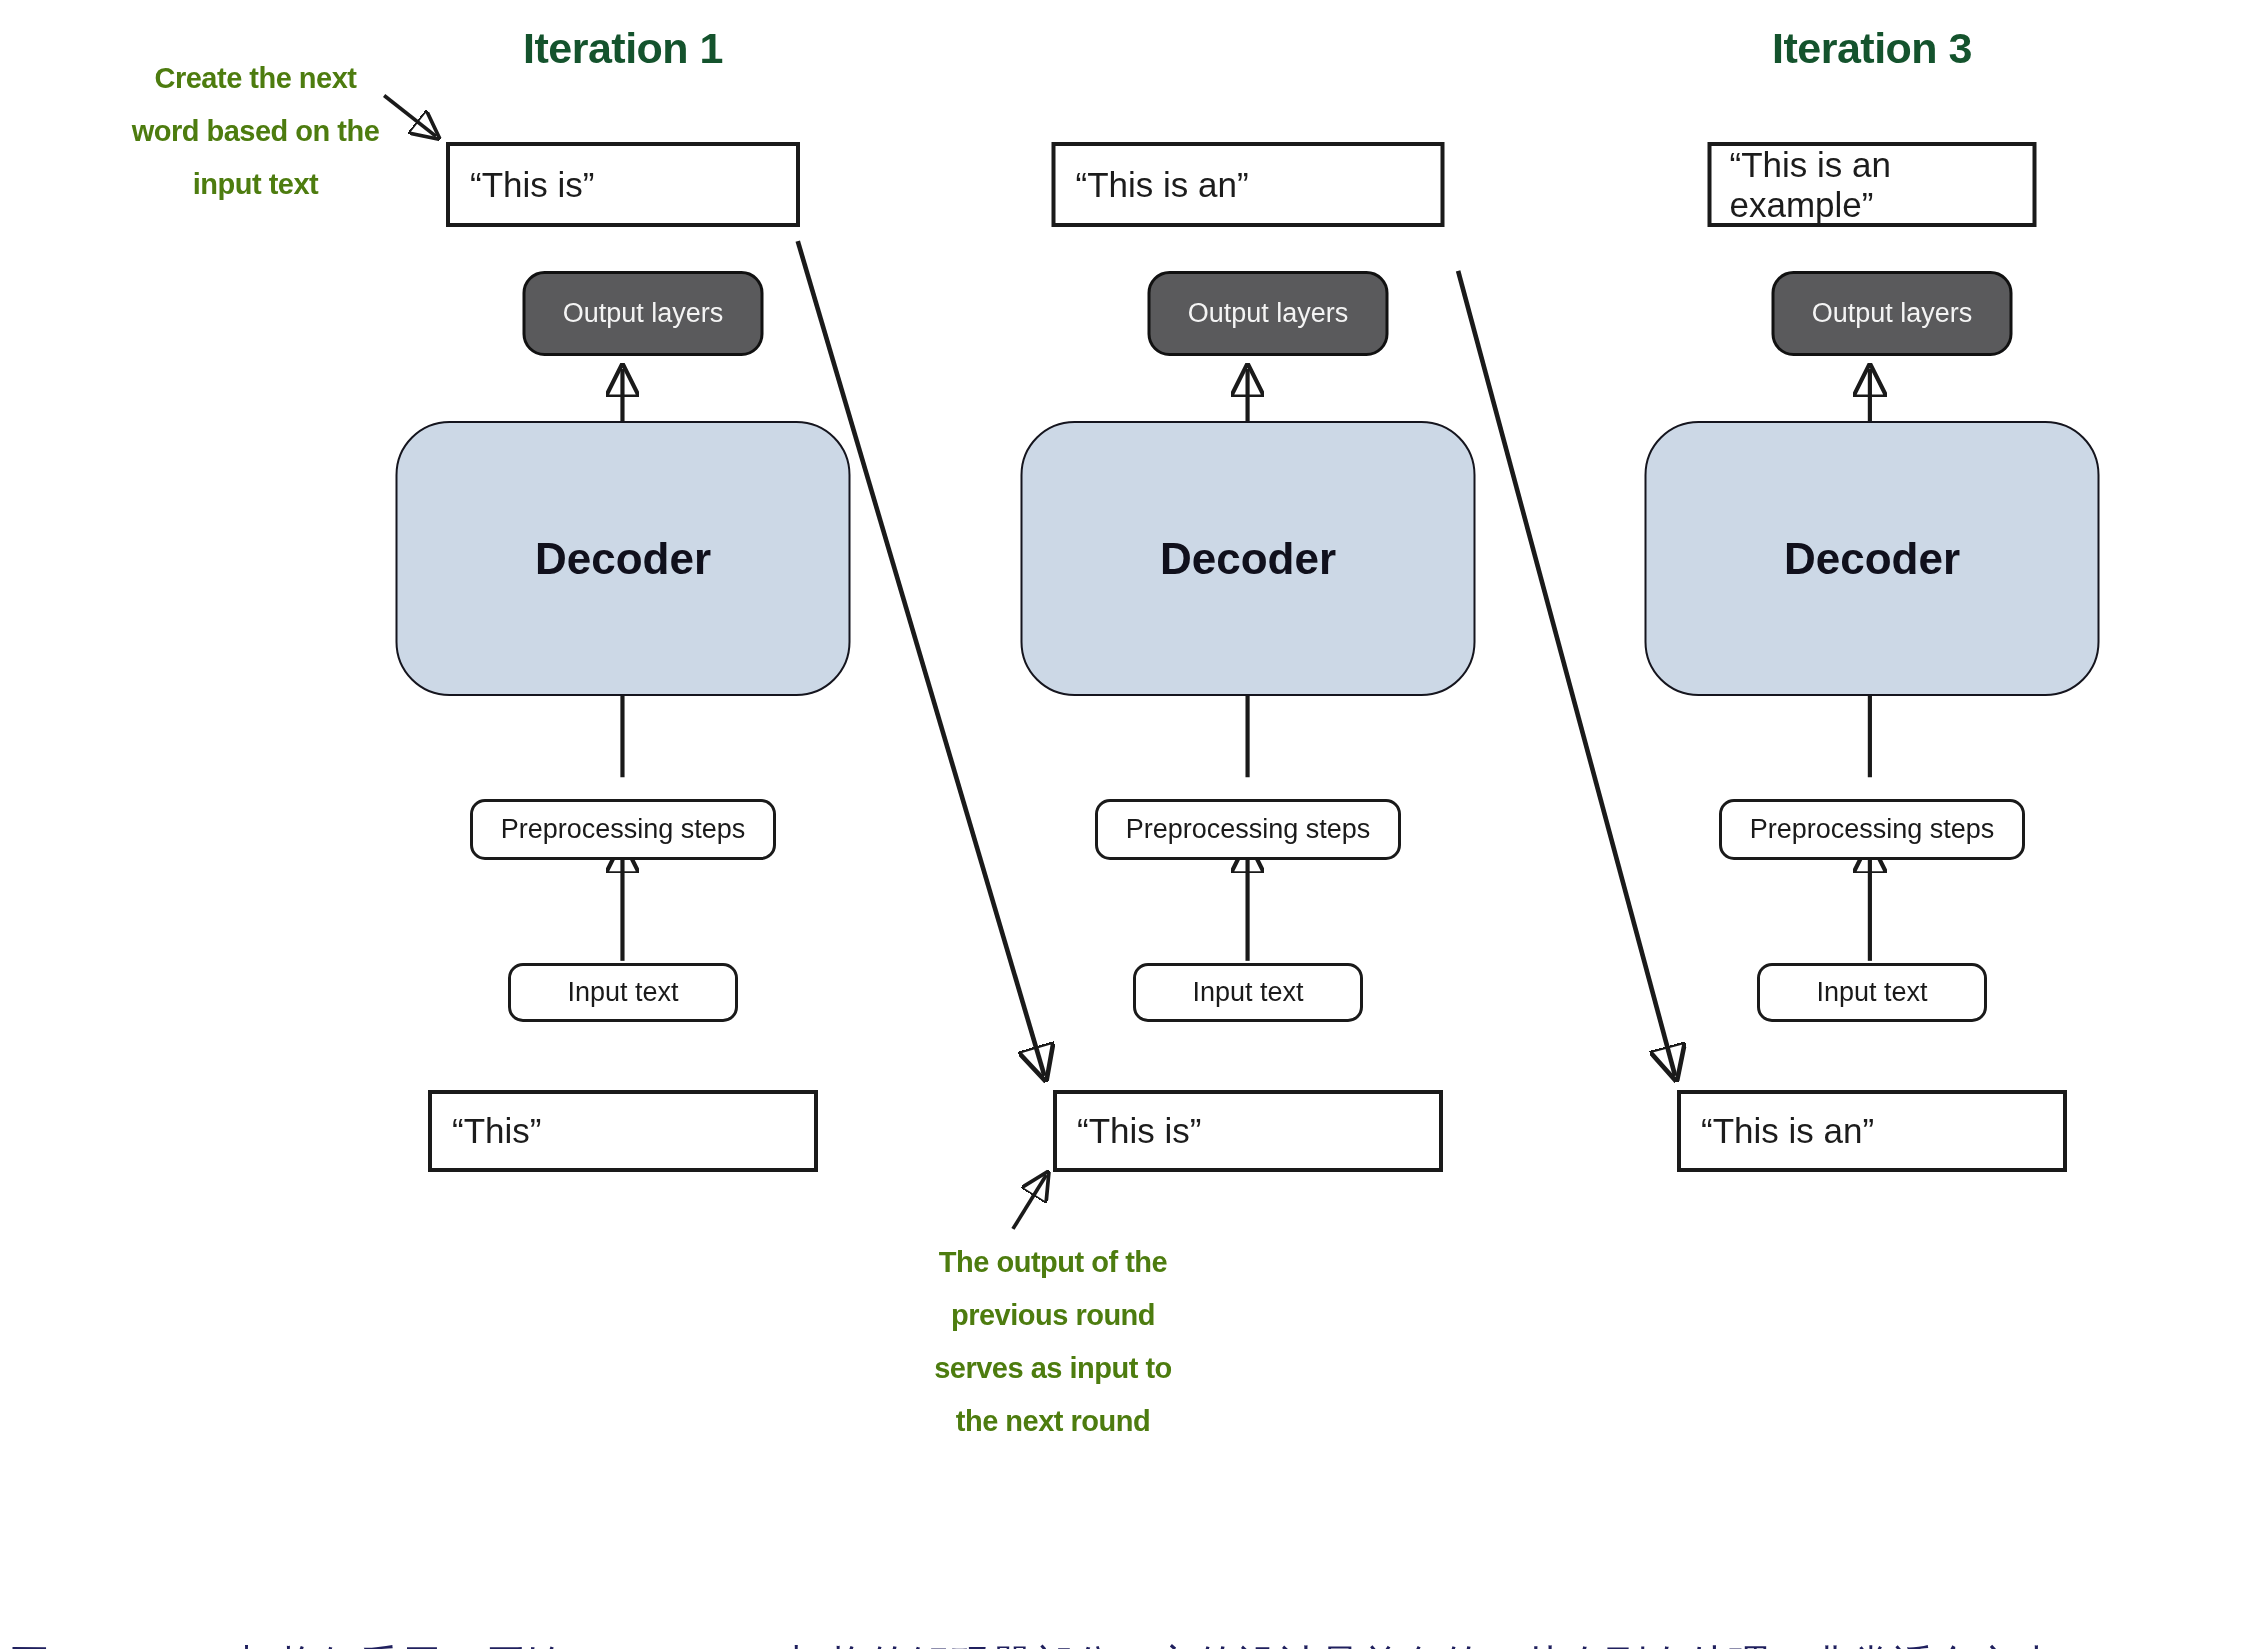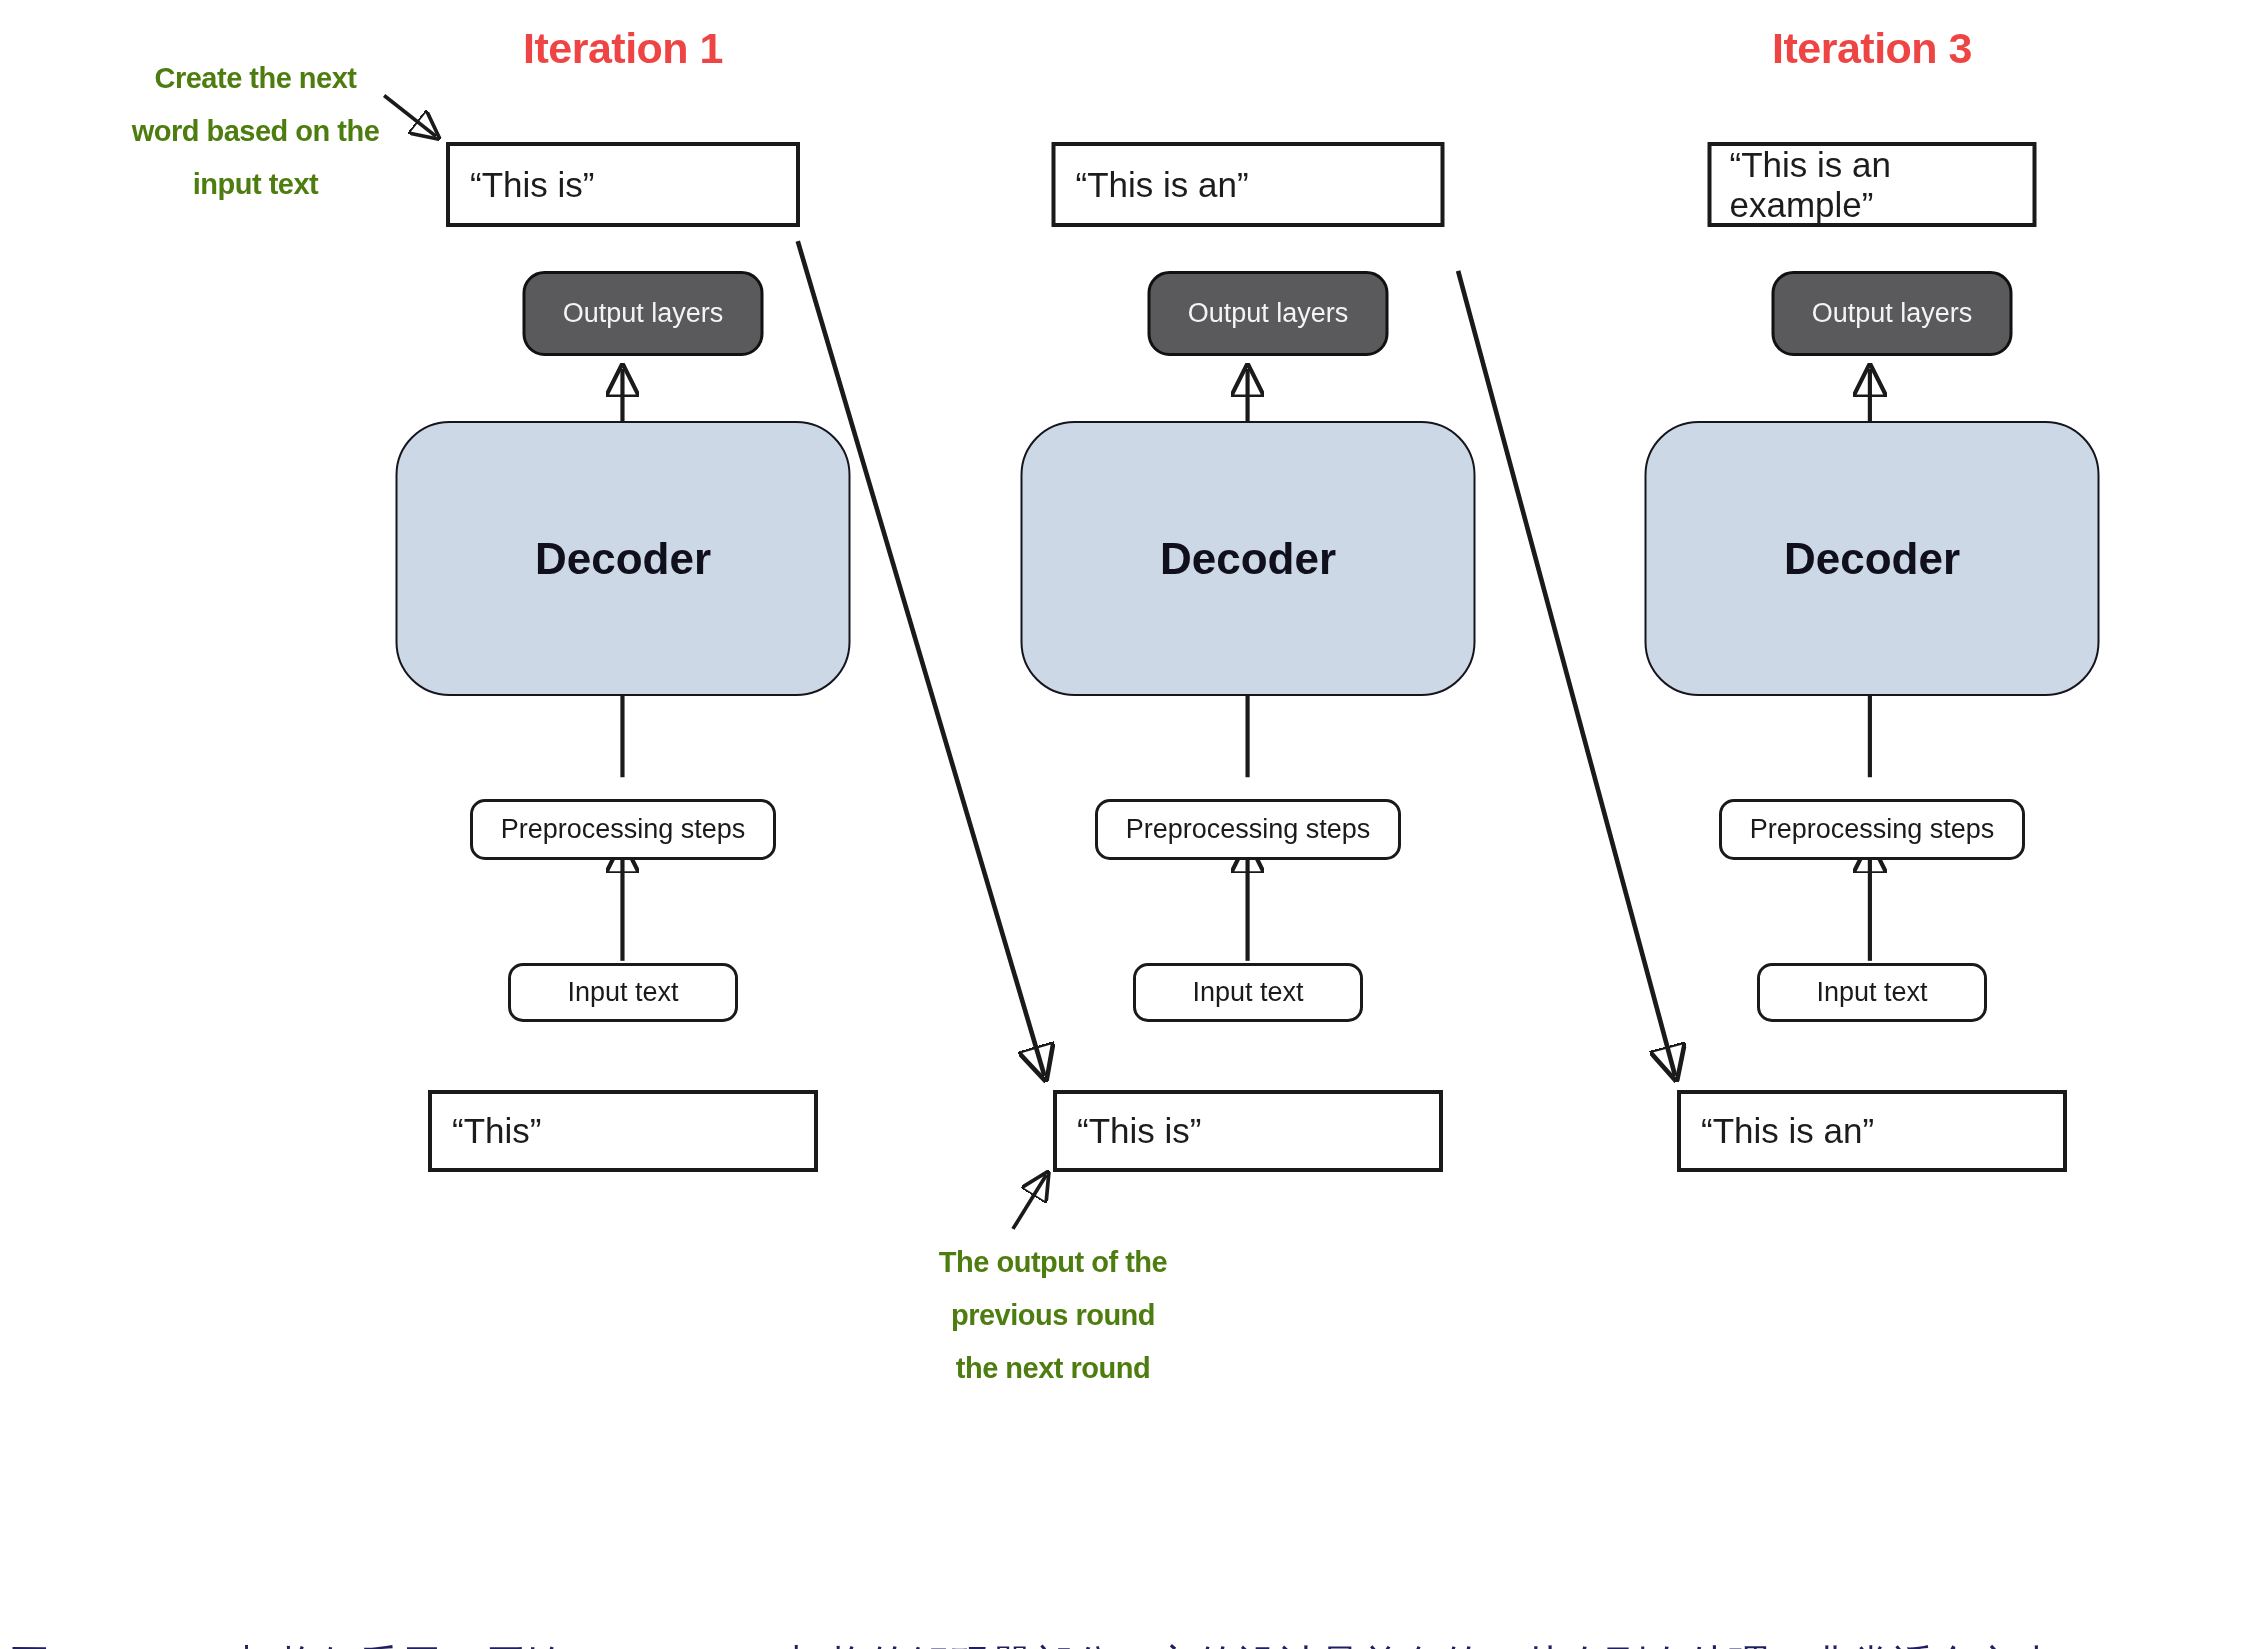--- a/index.html
+++ b/index.html
@@ -18,21 +18,21 @@
     color:#1a1a1a;
     overflow:hidden;
   }
   .col{position:absolute;top:0;width:464px;height:1224px;}
   #col1{left:391px;}
   #col2{left:1016px;}
   #col3{left:1640px;}
 
   .iter-title{
     position:absolute;top:24px;left:0;width:100%;
-    text-align:center;font-size:43px;font-weight:bold;color:#ef4444;
+    text-align:center;font-size:43px;font-weight:bold;color:#14532d;
     letter-spacing:-0.5px;
   }
   .qbox{
     position:absolute;left:50%;transform:translateX(-50%);
     background:#ffffff;border:4.6px solid var(--border);
     display:flex;align-items:center;
     font-size:35px;color:#1c1c1c;
     box-sizing:border-box;padding-left:20px;
   }
   .top-box{top:142px;height:85px;width:393px;}
@@ -185,20 +185,21 @@
       <span>Input text</span>
     </div>
     <div class="qbox bottom-box">
       <span>“This is an”</span>
     </div>
   </div>
 
   <div class="annotation" id="ann-bottom">
     <div>The output of the</div>
     <div>previous round</div>
+    <div>serves as input to</div>
     <div>the next round</div>
   </div>
 
   <div class="caption">
     <div>图 1.8  GPT 架构仅采用了原始Transformer架构的解码器部分。它的设计是单向的，从左到右处理，非常适合文本</div>
     
   </div>
 
 </div>
 

